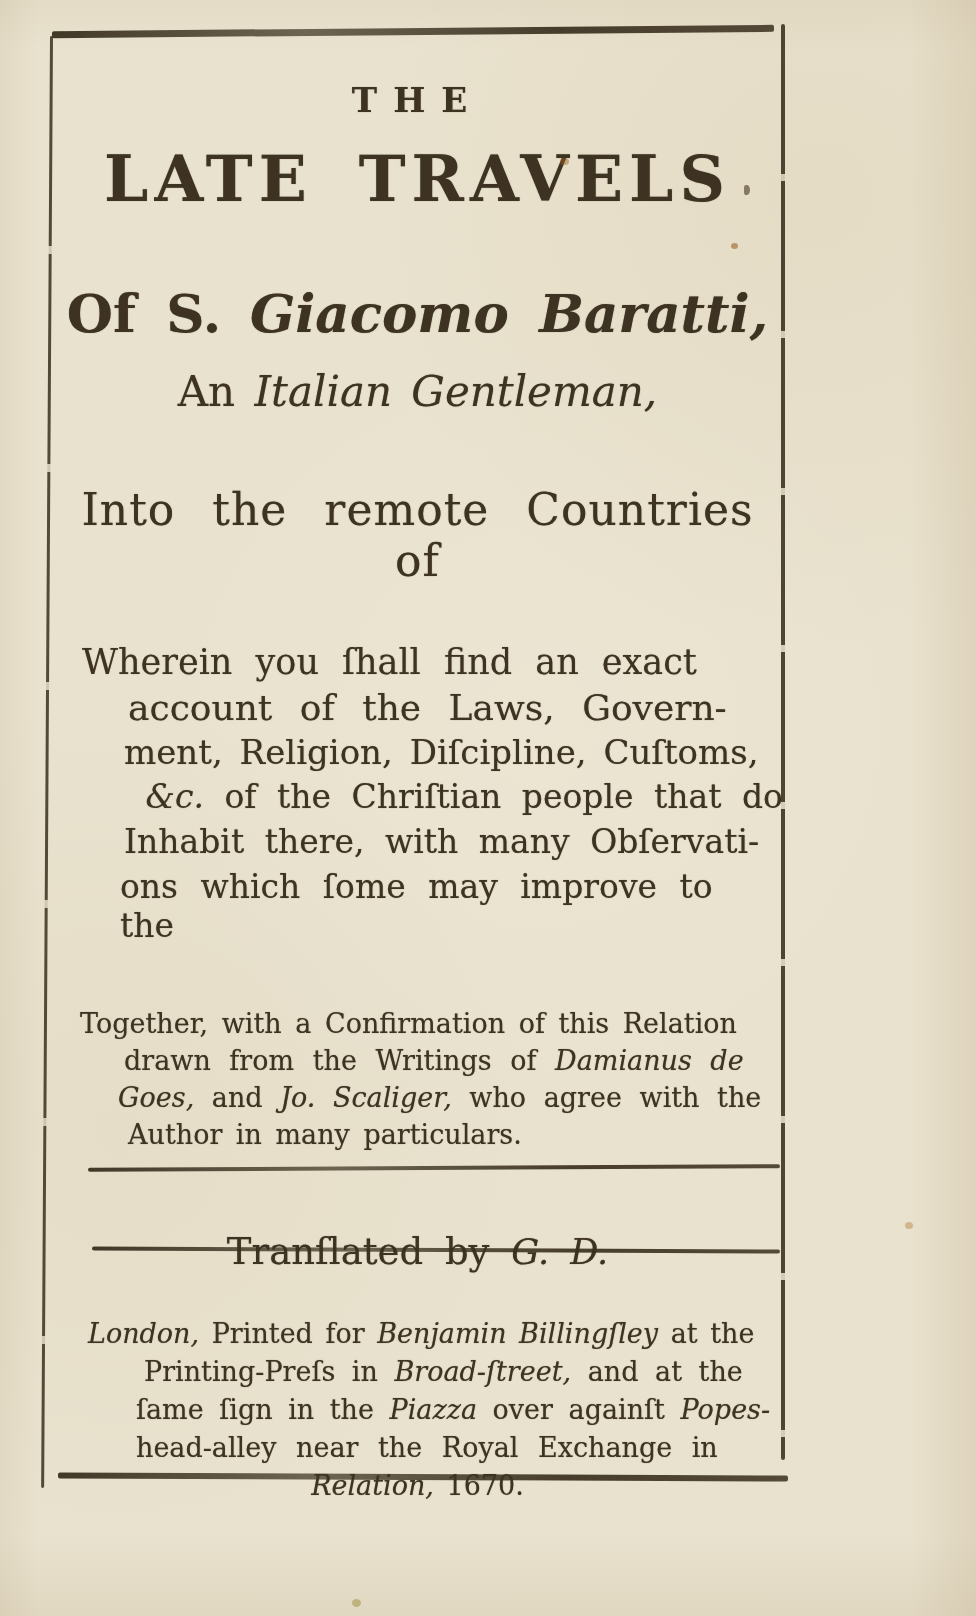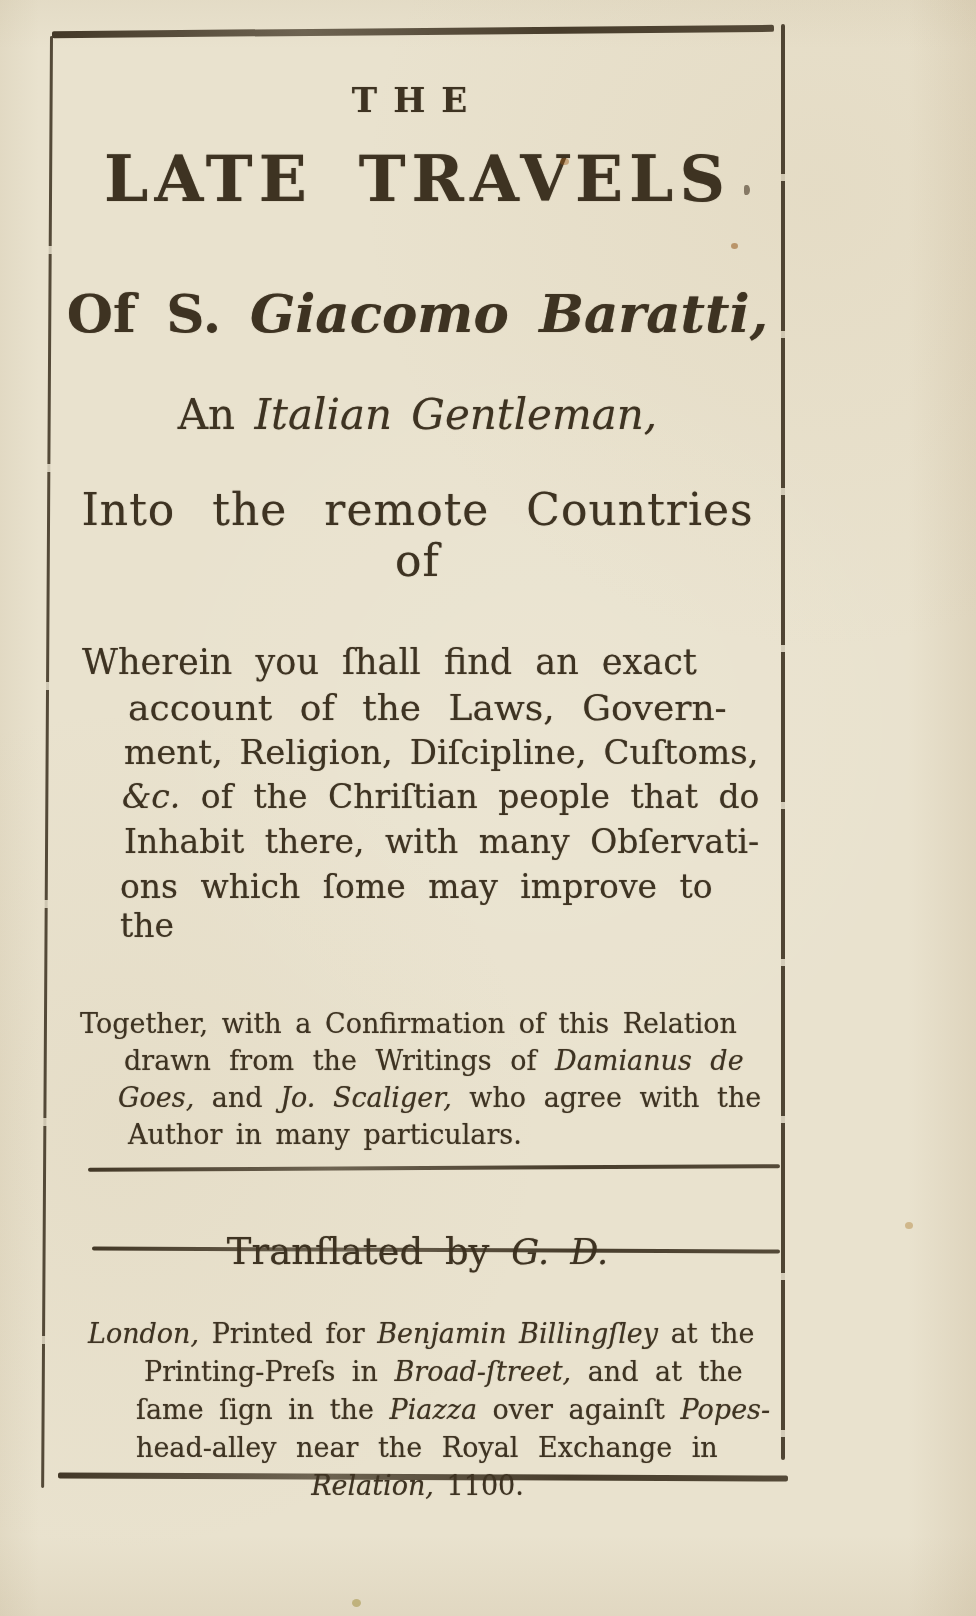--- a/index.html
+++ b/index.html
@@ -24,30 +24,30 @@
   .rule{position:absolute;border-radius:2px;
     background:linear-gradient(90deg, rgba(58,47,30,0.95), rgba(58,47,30,0.70) 35%, rgba(58,47,30,0.92) 70%, rgba(58,47,30,0.85));}
   .vrule{position:absolute;border-radius:2px;}
   .it{font-style:italic;}
   .b{font-weight:700;}
 
   .half-title{top:34px;font-size:34px;letter-spacing:16px;font-weight:700;}
   .main-title{top:96px;font-size:63px;letter-spacing:6px;font-weight:700;word-spacing:18px;}
   .author-line{top:236px;font-size:53px;word-spacing:12px;}
   .author-line .name{font-weight:600;}
-  .gentleman-line{top:344px;font-size:42px;word-spacing:6px;}
+  .gentleman-line{top:321px;font-size:42px;word-spacing:6px;}
   .into-line{top:438px;font-size:44px;word-spacing:22px;letter-spacing:1px;}
   .abissins-line{top:516px;font-size:33px;word-spacing:9px;padding-left:28px;}
 
   .wherein{top:596px;font-size:35px;}
   .wherein div{height:45px;word-spacing:9px;}
   .wherein .w1{padding-left:30px;word-spacing:12px;}
   .wherein .w2{padding-left:76px;word-spacing:16px;font-size:36px;}
   .wherein .w3{padding-left:72px;word-spacing:6px;font-size:34px;}
-  .wherein .w4{padding-left:70px;word-spacing:10px;font-size:33px;}
+  .wherein .w4{padding-left:70px;word-spacing:10px;font-size:33px;text-align:right;}
   .wherein .w5{padding-left:72px;word-spacing:10px;font-size:33px;}
   .wherein .w6{padding-left:68px;word-spacing:12px;font-size:33px;}
   .wherein .w7{padding-left:55px;word-spacing:4px;font-size:28px;height:40px;}
 
   .together{top:962px;font-size:27px;}
   .together div{height:37px;word-spacing:5px;}
   .together .t1{padding-left:28px;}
   .together .t2{padding-left:72px;word-spacing:10px;}
   .together .t3{padding-left:66px;word-spacing:9px;}
   .together .t4{padding-left:76px;}
@@ -137,21 +137,21 @@
     </div>
     <div class="i3">
       <span>ſame ſign in the</span>
       <span class="it">Piazza</span>
       <span>over againſt</span>
       <span class="it">Popes-</span>
     </div>
     <div class="i4">head-alley near the Royal Exchange in</div>
     <div class="i5">
       <span class="it">Relation,</span>
-      <span>1100.</span>
+      <span>1670.</span>
     </div>
   </div>
 
   <div class="stain" style="left:731px;top:243px;width:7px;height:6px;background:rgba(150,90,30,0.55);"></div>
   <div class="stain" style="left:560px;top:158px;width:9px;height:7px;background:rgba(160,95,30,0.45);"></div>
   <div class="stain" style="left:744px;top:185px;width:6px;height:10px;background:rgba(70,55,35,0.6);border-radius:40% 60% 60% 40%;"></div>
   <div class="stain" style="left:905px;top:1222px;width:8px;height:7px;background:rgba(170,120,40,0.4);"></div>
   <div class="stain" style="left:352px;top:1599px;width:9px;height:8px;background:rgba(150,130,40,0.45);"></div>
 
 </div>

